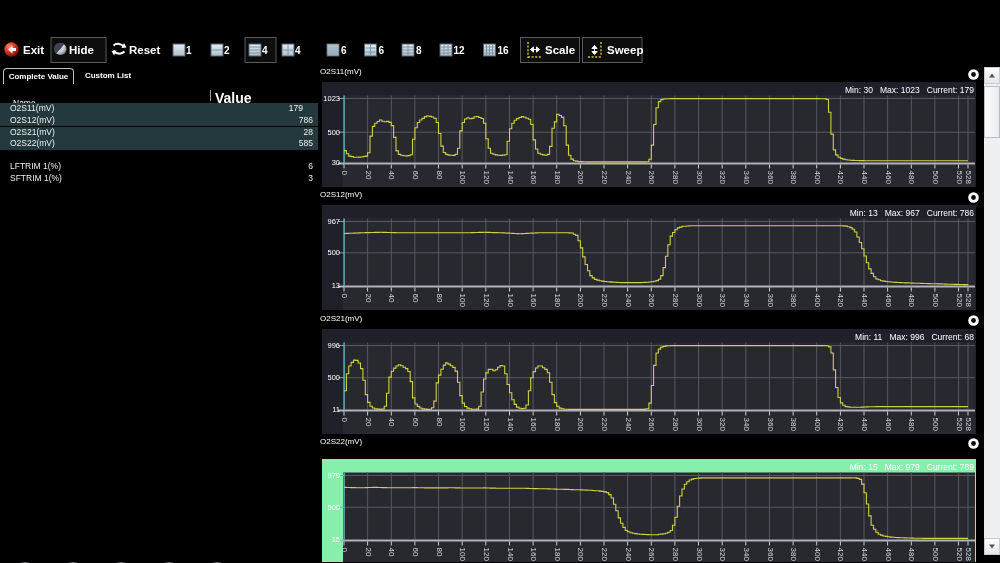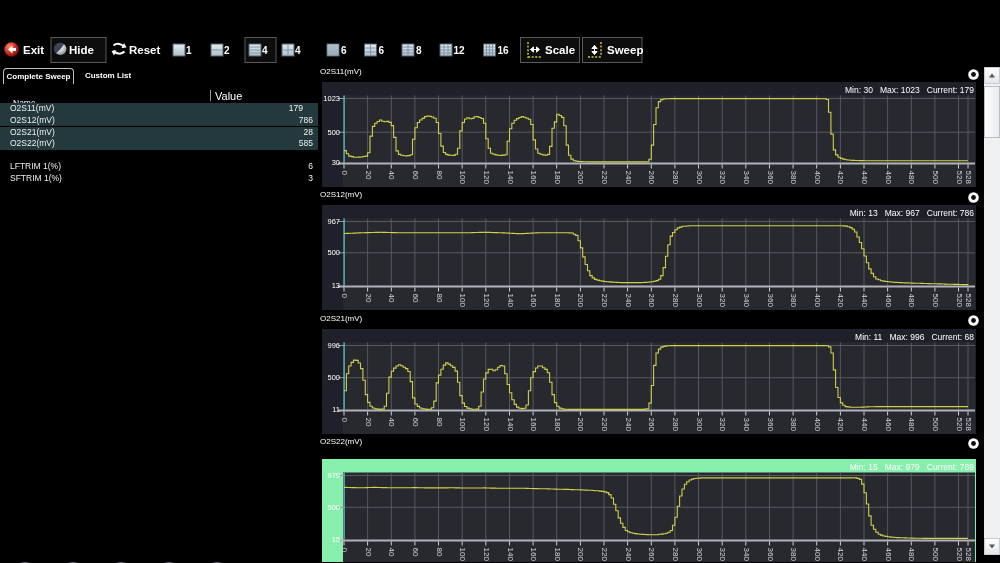--- a/index.html
+++ b/index.html
@@ -90,25 +90,25 @@
         <text x="497.5" y="18" font-size="10" font-weight="bold" fill="#fff" font-family="Liberation Sans, sans-serif">16</text>
         <path d="M528 6 V22 M528 21 H541" stroke="#d6c832" stroke-width="1.4" stroke-dasharray="2 1.6" fill="none"></path>
         <path d="M530 13.5 h8 M530.5 13.5 l3-2.6 v5.2 Z M539.5 13.5 l-3-2.6 v5.2 Z" stroke="#fff" stroke-width="1" fill="#fff"></path>
         <text x="545" y="18" font-size="11.5" font-weight="bold" fill="#fff" font-family="Liberation Sans, sans-serif">Scale</text>
         <path d="M588 21 H602 M601 6 V20" stroke="#d6c832" stroke-width="1.4" stroke-dasharray="2 1.6" fill="none"></path>
         <path d="M594.5 9 v9 M594.5 9.5 l-2.6 3 h5.2 Z M594.5 18.5 l-2.6 -3 h5.2 Z" stroke="#fff" stroke-width="1" fill="#fff"></path>
         <text x="607" y="18" font-size="11.5" font-weight="bold" fill="#fff" font-family="Liberation Sans, sans-serif">Sweep</text>
       </svg>
     </div>
 <div style="position:absolute;left:0;top:28px;width:318px;height:500px;background:#000">
-      <div style="position:absolute;left:3px;top:4px;width:69px;height:15px;border:1px solid #c0c0c0;border-bottom:none;border-radius:4px 4px 0 0;text-align:center;font-size:8px;font-weight:bold;color:#fff;line-height:15px">Complete Sweep</div>
+      <div style="position:absolute;left:3px;top:4px;width:69px;height:15px;border:1px solid #c0c0c0;border-bottom:none;border-radius:4px 4px 0 0;text-align:center;font-size:8px;font-weight:bold;color:#fff;line-height:15px">Complete Value</div>
       <div style="position:absolute;left:78px;top:4px;width:60px;height:15px;text-align:center;font-size:8px;font-weight:bold;color:#fff;line-height:15px">Custom List</div>
       <div style="position:absolute;left:13px;top:34px;font-size:8.5px;font-weight:normal;color:#fff">Name</div>
       <div style="position:absolute;left:210px;top:26px;width:1px;height:11px;background:#9a9a9a"></div>
-      <div style="position:absolute;left:215px;top:26px;font-size:11px;font-weight:normal;color:#fff">Value</div>
+      <div style="position:absolute;left:215px;top:26px;font-size:14px;font-weight:bold;color:#fff">Value</div>
       <div style="position:absolute;left:0;top:39.3px;width:318px;height:11.6px;background:#23393e;font-size:8.5px;color:#efefef;line-height:11.6px">
         <span style="position:absolute;left:10px">O2S11(mV)</span>
         <span style="position:absolute;right:15px;text-align:center">179</span>
       </div>
       <div style="position:absolute;left:0;top:50.9px;width:318px;height:11.6px;background:#23393e;font-size:8.5px;color:#efefef;line-height:11.6px">
         <span style="position:absolute;left:10px">O2S12(mV)</span>
         <span style="position:absolute;right:5px;text-align:right">786</span>
       </div>
       <div style="position:absolute;left:0;top:62.5px;width:318px;height:11.6px;background:#23393e;font-size:8.5px;color:#efefef;line-height:11.6px">
         <span style="position:absolute;left:10px">O2S21(mV)</span>

